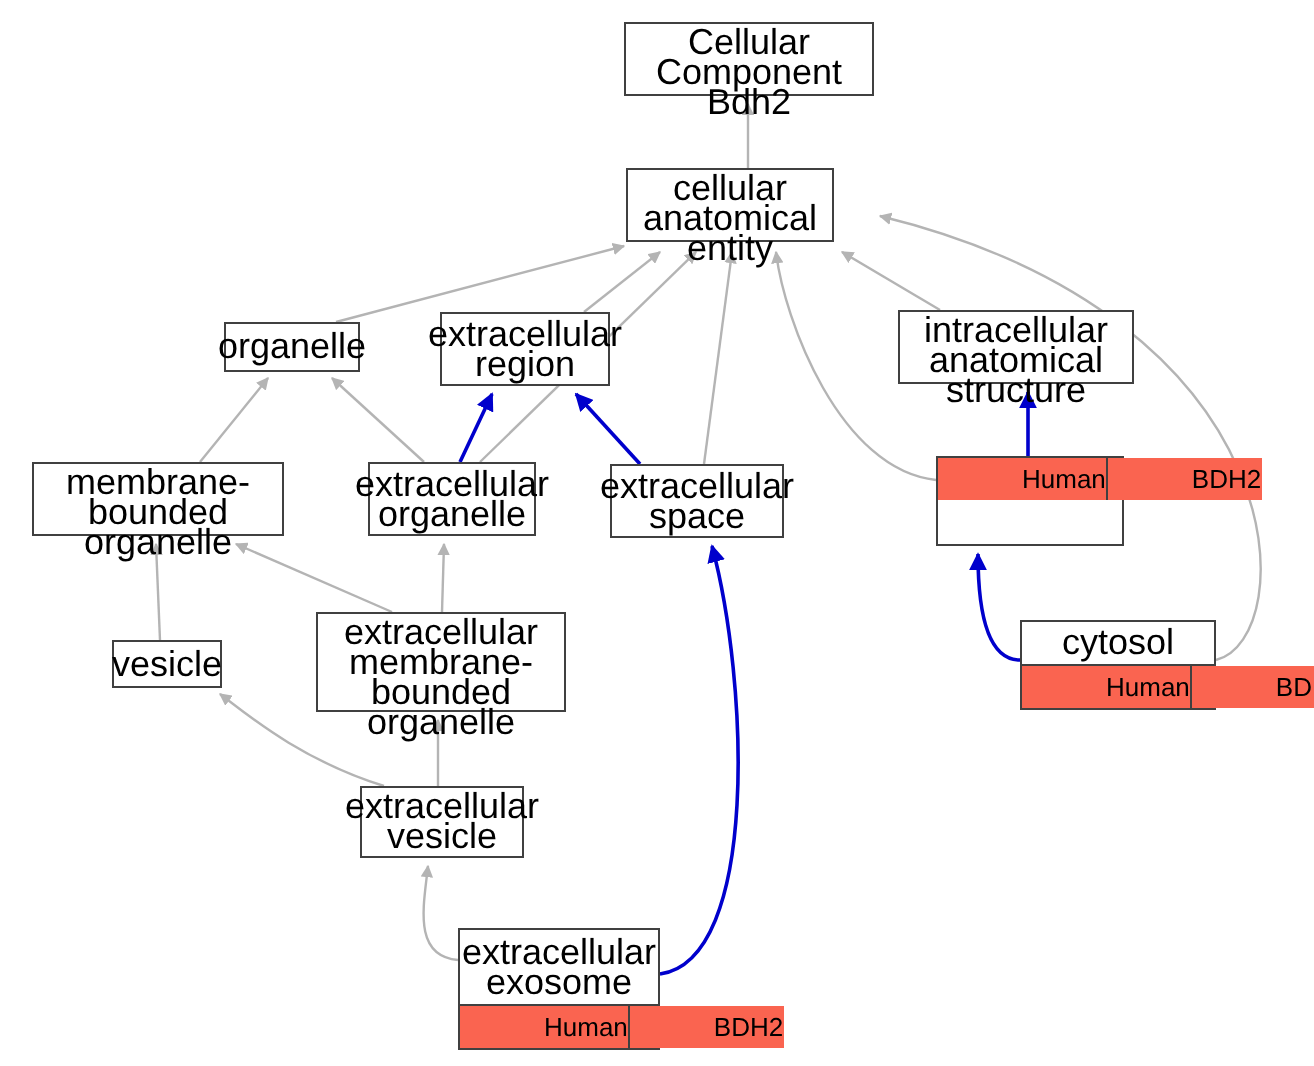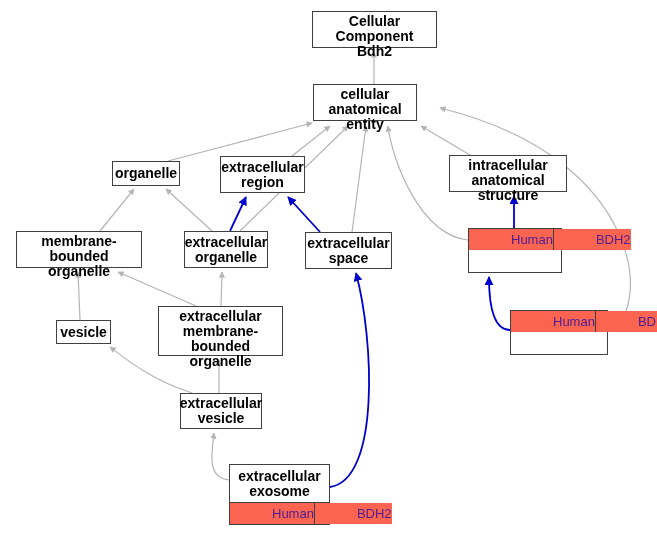--- a/index.html
+++ b/index.html
@@ -31,45 +31,44 @@
     display: flex;
     flex-direction: column;
     z-index: 2;
   }
   .node .title {
     flex: 1 1 auto;
     display: flex;
     align-items: center;
     justify-content: center;
     text-align: center;
-    font-size: 14px;
+    font-size: 18px;
     line-height: 15px;
     color: #000000;
     padding: 2px 4px;
     white-space: pre-line;
     box-sizing: border-box;
-    font-weight: bold;
   }
   .node.has-evidence .title {
     border-bottom: 1.6px solid #404040;
   }
   .evrow {
     display: flex;
     flex-direction: row;
     height: 21px;
     flex: 0 0 21px;
   }
   .evcell {
     flex: 1 1 auto;
     display: flex;
     align-items: center;
     justify-content: center;
     font-size: 13px;
     line-height: 15px;
-    color: #4c1d95;
+    color: #000000;
     background: #fa6450;
     box-sizing: border-box;
     padding-left: 42px;
   }
   .evcell.species {
     border-right: 1.6px solid #404040;
   }
 </style>
 </head>
 <body>
@@ -150,20 +149,21 @@
       </div>
       <div class="node" style="left: 56px; top: 320px; width: 55px; height: 24px;">
         <div class="title">vesicle</div>
       </div>
       <div class="node" style="left: 158px; top: 306px; width: 125px; height: 50px;">
         <div class="title">extracellular
 membrane-bounded
 organelle</div>
       </div>
       <div class="node has-evidence" style="left: 510px; top: 310px; width: 98px; height: 45px;">
+        <div class="title">cytosol</div>
         <div class="evrow">
           <div class="evcell species" style="background: rgb(250, 100, 80);">Human</div>
           <div class="evcell gene" style="background: rgb(250, 100, 80);">BDH2</div>
         </div>
       </div>
       <div class="node" style="left: 180px; top: 393px; width: 82px; height: 36px;">
         <div class="title">extracellular
 vesicle</div>
       </div>
       <div class="node has-evidence" style="left: 229px; top: 464px; width: 101px; height: 61px;">

